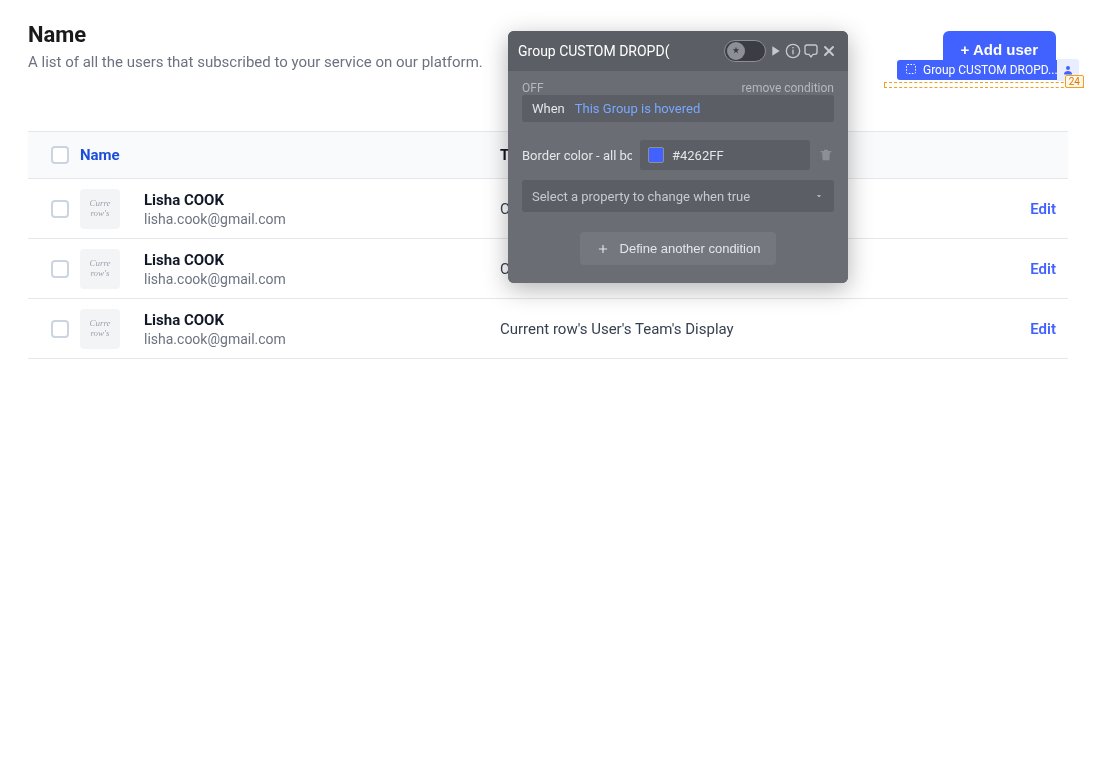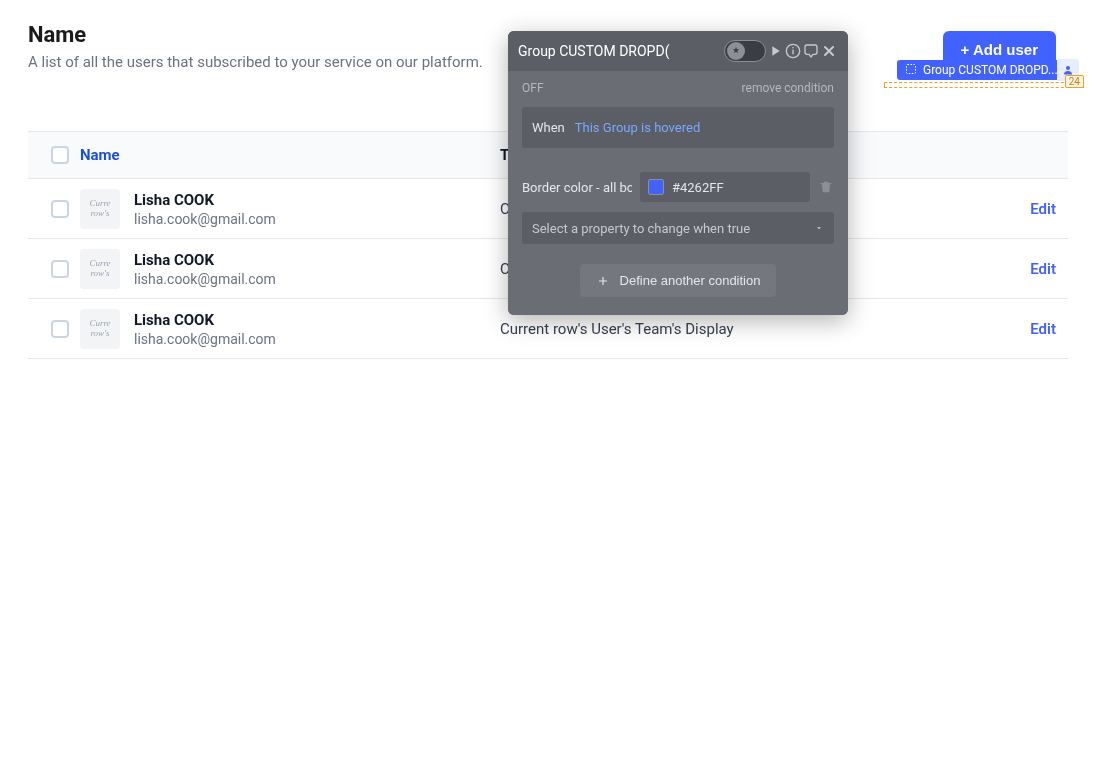--- a/index.html
+++ b/index.html
@@ -11,21 +11,21 @@
 
 .add-user { position: absolute; top: 31px; right: 40px; background: #4262FF; color: #fff; border: none; border-radius: 6px; padding: 10px 18px; font-size: 15px; font-weight: 600; cursor: pointer; }
 
 .table-wrap { margin: 60px 0 0 0; }
 .thead { display: flex; align-items: center; height: 48px; background: #f9fafb; border: 1px solid #e5e7eb; border-left: none; border-right: none; padding: 0 12px; }
 .thead .col-check { width: 40px; display:flex; align-items:center; justify-content:center; }
 .thead .col-name { flex: 0 0 420px; font-weight: 700; font-size: 15px; color:#1d4ed8;}
 .thead .col-team { flex: 1; font-weight: 700; font-size: 15px; color:#111827;}
 .trow { display: flex; align-items: center; height: 60px; border-bottom: 1px solid #e5e7eb; padding: 0 12px; }
 .trow .col-check { width: 40px; display:flex; align-items:center; justify-content:center;}
-.trow .col-name { flex: 0 0 420px; display:flex; align-items:center; gap:14px;}
+.trow .col-name { flex: 0 0 420px; display:flex; align-items:center; gap:24px;}
 .trow .col-team { flex: 1; font-size: 15px; color:#374151; }
 .trow .col-edit { width: 60px; text-align:right; color:#4262FF; font-weight:600; font-size:15px; cursor:pointer; }
 .avatar-ph { width: 40px; height: 40px; border-radius: 4px; overflow: hidden; background: #f3f4f6; display:flex; align-items:center; justify-content:center; font-size:9px; color:#9ca3af; line-height:1.1; text-align:center; font-family: Georgia, serif; font-style:italic;}
 .name-block .uname { font-weight:700; font-size:15px; color:#111827;}
 .name-block .uemail { font-size:14px; color:#6b7280; margin-top:2px;}
 .chk { width:18px; height:18px; border:2px solid #cbd5e1; border-radius:4px; display:inline-block; background:#fff; cursor:pointer;}
 
 .sel-tag { position:absolute; top:59px; right:17px; display:flex; align-items:center; height:22px; }
 .sel-tag .tag-body { background:#4262FF; color:#fff; font-size:12px; padding: 3px 8px; border-radius:3px 0 0 3px; display:flex; align-items:flex-start; gap:6px; max-width:160px; overflow:hidden; white-space:nowrap;}
 .sel-tag .tag-ext { background:#e8edff; color:#4262FF; width:22px; height:22px; display:flex; align-items:center; justify-content:center; border-radius:0 3px 3px 0; font-size:12px;}
@@ -42,23 +42,23 @@
 .panel-title { flex:1; color:#fff; font-size:14px; white-space:nowrap; overflow:hidden;}
 .toggle { width:42px; height:22px; background:#3b3d42; border-radius:11px; position:relative; cursor:pointer; border:1px solid #8c8f96;}
 .toggle .knob { position:absolute; left:2px; top:1px; width:18px; height:18px; background:#8c8f96; border-radius:50%; display:flex; align-items:center; justify-content:center;}
 .toggle .knob svg { width:10px; height:10px; fill:#3b3d42;}
 .hicon { width:18px; height:18px; display:flex; align-items:center; justify-content:center; color:#c7c9cf; cursor:pointer;}
 .hicon svg { width:16px; height:16px; fill:currentColor; }
 .tabs { display:flex; background:#5b5e64; }
 .tab { flex:1; text-align:center; padding:10px 0; font-size:13px; color:#c7c9cf; cursor:pointer;}
 .tab.active { background:#6a6d73; color:#fff; border-radius:4px 4px 0 0;}
 .panel-body { background:#6a6d73; padding: 10px 14px 18px;}
-.cond-top { display:flex; justify-content:space-between; font-size:12px; color:#b5b8be; margin-bottom:12px;}
+.cond-top { display:flex; justify-content:space-between; font-size:12px; color:#b5b8be; margin-bottom:0;}
 .cond-top .rm { cursor:pointer; }
-.when-row { display:flex; align-items:center; background:#5b5e64; border-radius:3px; padding:13px 10px; gap:10px; margin-bottom:24px;}
+.when-row { display:flex; align-items:center; background:#5b5e64; border-radius:3px; padding:6px 10px; gap:10px; margin-bottom:18px;}
 .when-row .lbl { color:#e5e6ea; font-size:13px;}
 .when-row .expr { color:#7aa7ff; font-size:13px;}
 .prop-row { display:flex; align-items:center; gap:8px; margin-bottom:10px;}
 .prop-row .plabel { flex:0 0 110px; font-size:13px; color:#e5e6ea; white-space:nowrap; overflow:hidden;}
 .prop-row .pval { flex:1; background:#5b5e64; border-radius:3px; height:30px; display:flex; align-items:center; padding:0 8px; gap:8px;}
 .swatch { width:16px; height:16px; background:#4262FF; border:1px solid #8c8f96; border-radius:2px;}
 .pval .hex { color:#e5e6ea; font-size:13px;}
 .trash { width:16px; height:16px; color:#8c8f96; cursor:pointer;}
 .sel-row { background:#5b5e64; border-radius:3px; height:32px; display:flex; align-items:center; justify-content:space-between; padding:0 10px; color:#c7c9cf; font-size:13px; cursor:pointer; margin-bottom:20px;}
 .define-btn { margin:0 auto; display:flex; align-items:center; gap:10px; background:#74777d; border:none; color:#e5e6ea; font-size:13px; padding:9px 16px; border-radius:4px; cursor:pointer;}

